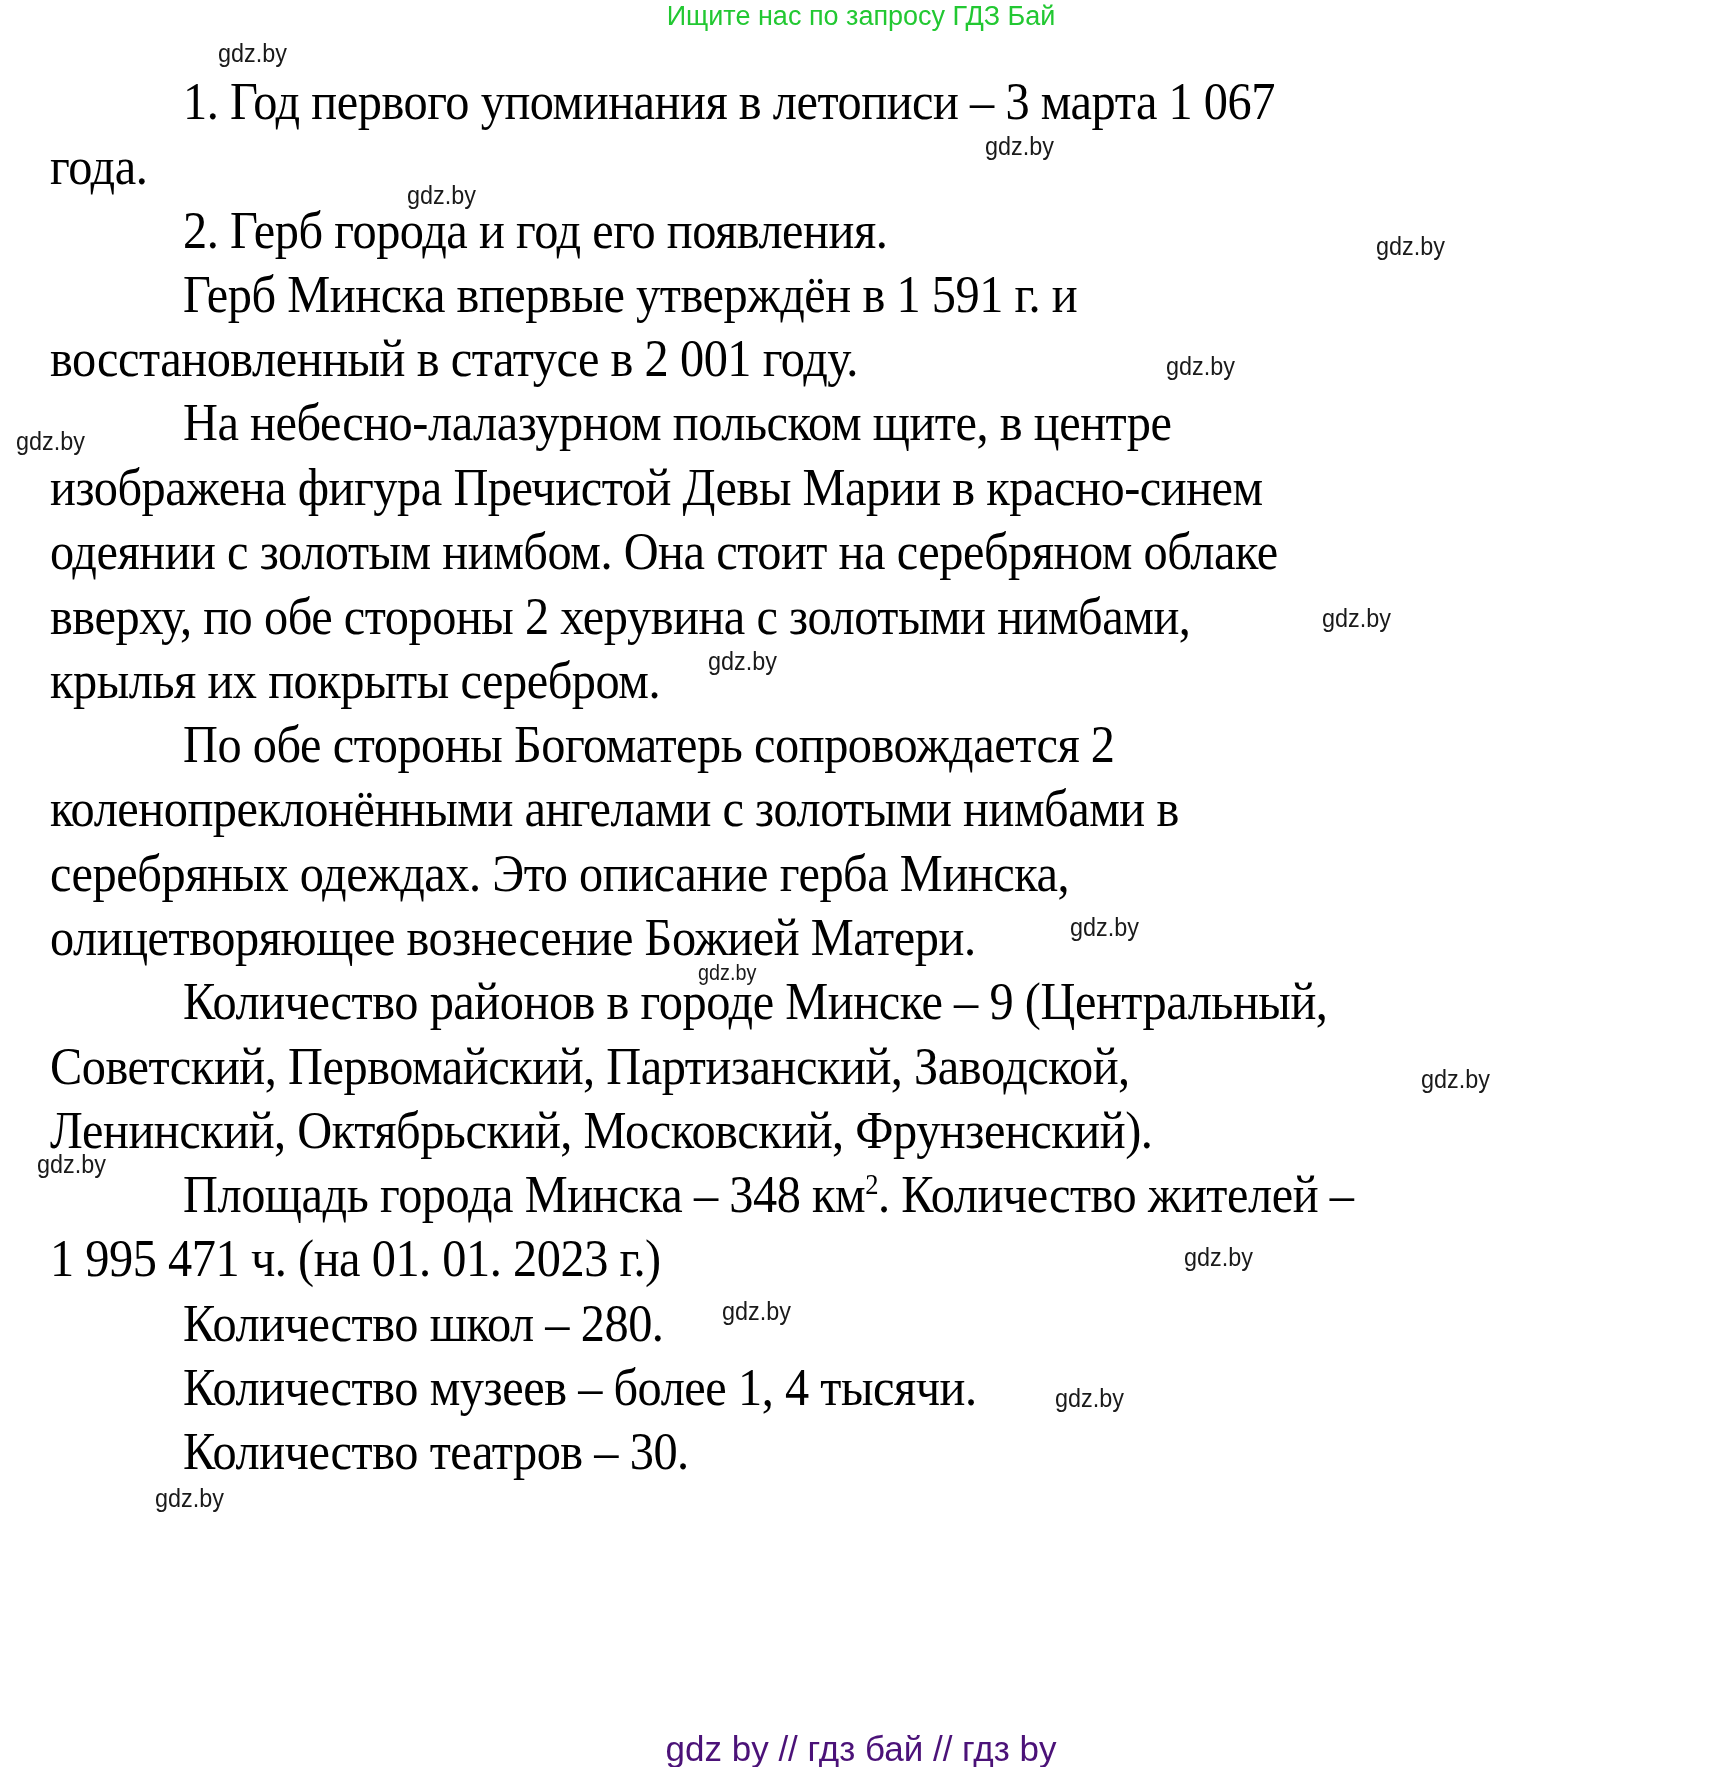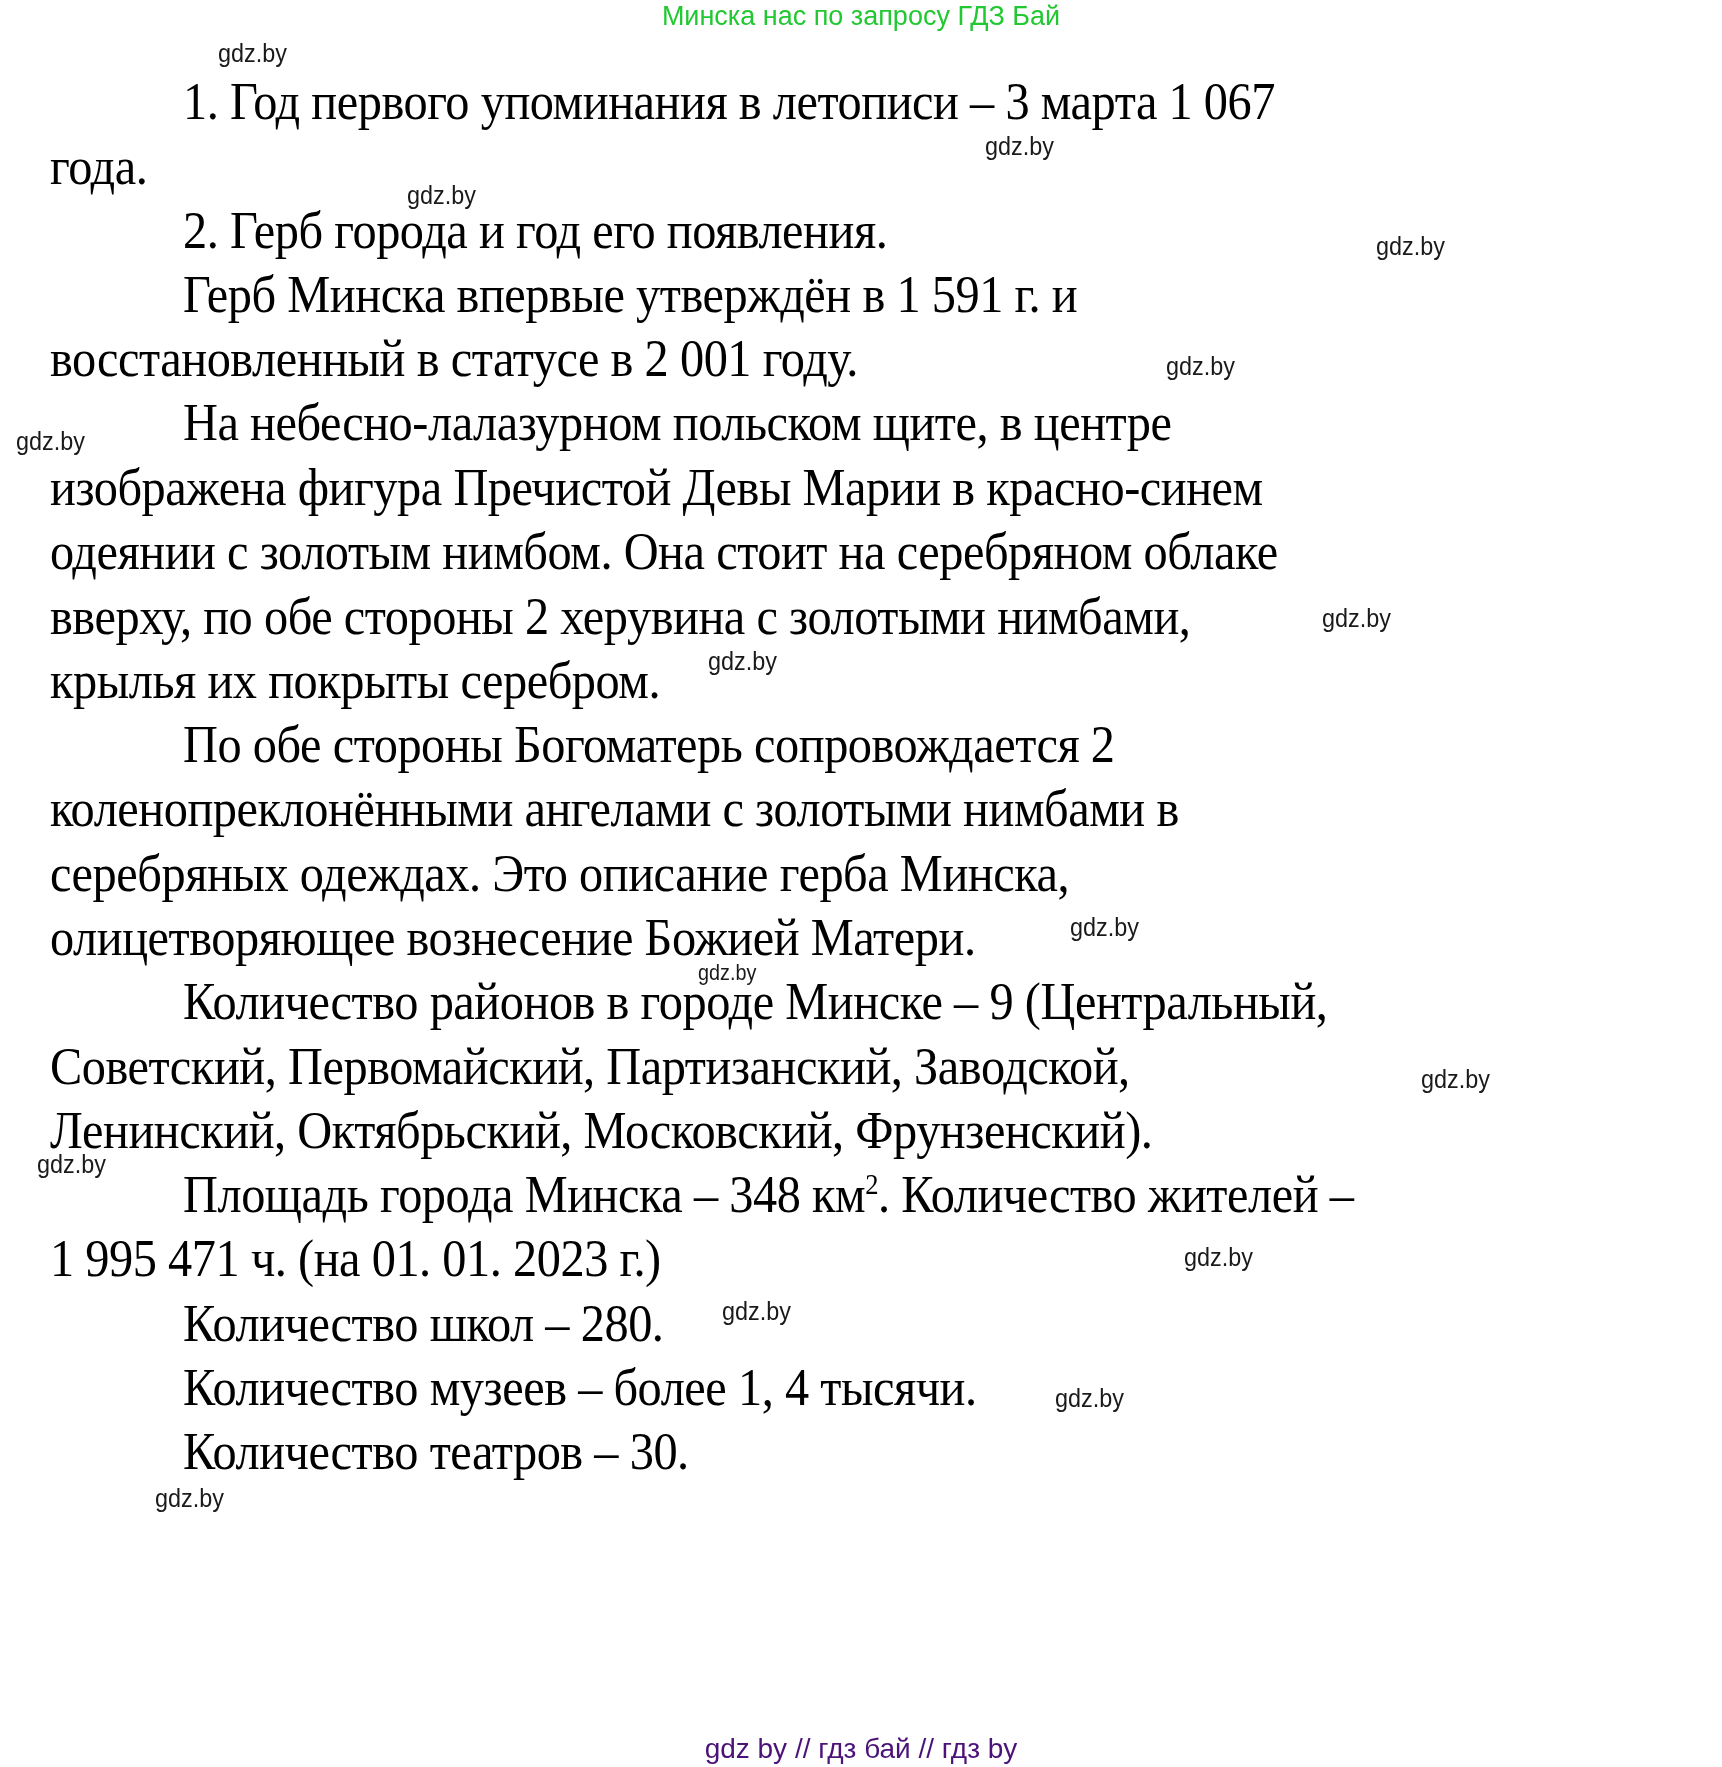--- a/index.html
+++ b/index.html
@@ -15,29 +15,29 @@
     color: #000; letter-spacing: -0.5px; transform: scaleX(0.93); transform-origin: left center;
   }
   .wm {
     position: absolute; white-space: nowrap;
     font-family: "Liberation Sans", sans-serif; font-size: 26px; line-height: 30px;
     color: #1a1a1a; transform: scaleX(0.9); transform-origin: left center;
   }
   .wm.small { font-size: 22px; }
   .footer {
     position: absolute; top: 1733px; left: 0; width: 1722px; text-align: center;
-    font-family: "Liberation Sans", sans-serif; font-size: 28px; line-height: 32px;
+    font-family: "Liberation Sans", sans-serif; font-size: 35px; line-height: 32px;
     color: #4b1278;
   }
   sup { font-size: 0.55em; line-height: 0; vertical-align: super; }
 </style>
 </head>
 <body>
 
-<div class="banner">Минска нас по запросу ГДЗ Бай</div>
+<div class="banner">Ищите нас по запросу ГДЗ Бай</div>
 
 <div class="line" style="left:183px; top:72px;">1. Год первого упоминания в летописи – 3 марта 1 067</div>
 <div class="line" style="left:50px; top:137px;">года.</div>
 <div class="line" style="left:183px; top:201px;">2. Герб города и год его появления.</div>
 <div class="line" style="left:183px; top:265px;">Герб Минска впервые утверждён в 1 591 г. и</div>
 <div class="line" style="left:50px; top:329px;">восстановленный в статусе в 2 001 году.</div>
 <div class="line" style="left:183px; top:393px;">На небесно-лалазурном польском щите, в центре</div>
 <div class="line" style="left:50px; top:458px;">изображена фигура Пречистой Девы Марии в красно-синем</div>
 <div class="line" style="left:50px; top:522px;">одеянии с золотым нимбом. Она стоит на серебряном облаке</div>
 <div class="line" style="left:50px; top:587px;">вверху, по обе стороны 2 херувина с золотыми нимбами,</div>

